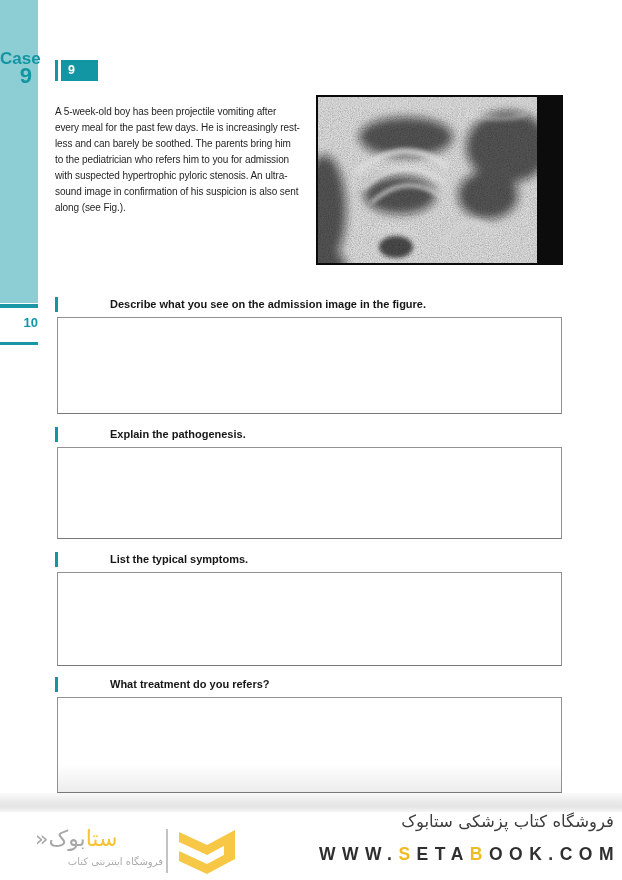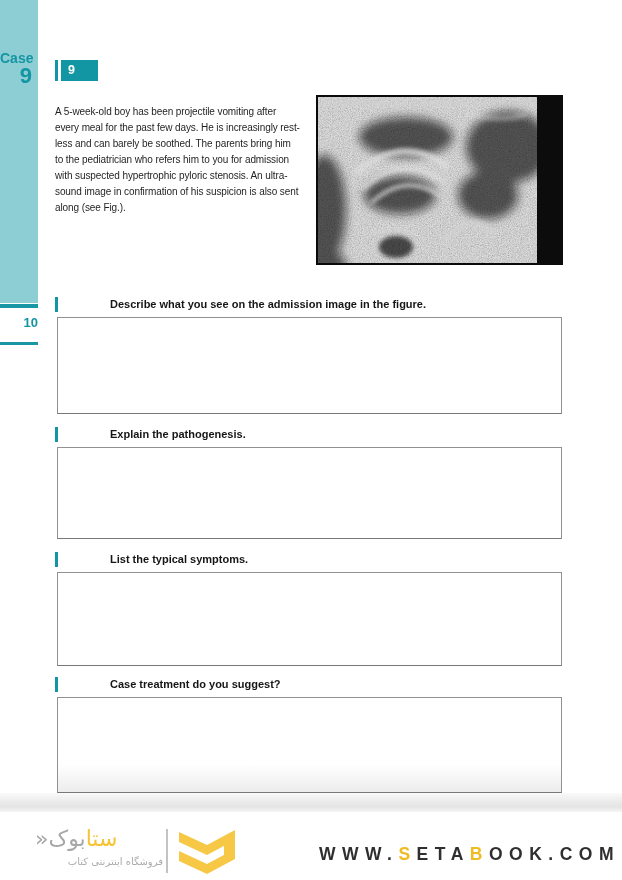--- a/index.html
+++ b/index.html
@@ -2,21 +2,21 @@
 <html><head>
 <meta charset="utf-8">
 <style>
   html,body{margin:0;padding:0;background:#ffffff;}
   .page{position:relative;width:622px;height:880px;background:#ffffff;overflow:hidden;
         font-family:"Liberation Sans",sans-serif;}
 
   
   .sidebar{position:absolute;left:0;top:0;width:38px;height:303px;background:#8CCED3;}
   .case-block{position:absolute;top:52px;left:0;right:6px;text-align:right;color:#1495A4;}
-  .case-label{font-size:14px;font-weight:bold;line-height:13px;}
+  .case-label{font-size:17px;font-weight:bold;line-height:13px;}
   .case-number{font-size:22px;font-weight:bold;line-height:22px;}
   .rule-top{position:absolute;left:0;top:304px;width:38px;height:4px;background:#1A97A5;}
   .page-number{position:absolute;left:0;top:315px;width:38px;text-align:right;
                color:#1495A4;font-size:13px;font-weight:bold;}
   .rule-bottom{position:absolute;left:0;top:342px;width:38px;height:3px;background:#1A97A5;}
 
   
   .hbar{position:absolute;left:55px;top:60px;width:3px;height:21px;background:#1396A4;}
   .hbox{position:absolute;left:61px;top:60px;width:37px;height:21px;background:#1396A4;
         color:#ffffff;font-size:12.5px;font-weight:bold;line-height:21px;padding-left:7px;
@@ -159,21 +159,21 @@
   <section class="question q2">
     <span class="qbar"></span>
     <span class="qlabel">9.3</span>
     <span class="qtext">List the typical symptoms.</span>
     <div class="answer-box"></div>
   </section>
 
   <section class="question q3">
     <span class="qbar"></span>
     <span class="qlabel">9.4</span>
-    <span class="qtext">Case treatment do you suggest?</span>
+    <span class="qtext">What treatment do you refers?</span>
     <div class="answer-box"></div>
   </section>
 
   <div class="scan-strip"></div>
 
   <div class="footer">
 
     <div class="logo-wordmark" dir="rtl">
       <span class="wm-gold">ستا</span><span class="wm-gray">بوک</span><span class="wm-gray">«</span>
     </div>
@@ -184,17 +184,18 @@
     <div class="logo-mark">
       <svg width="62" height="50" viewBox="0 0 62 50">
         <g fill="#F7C846">
           <polygon points="3,5 31,18 59,3 59,13 31,28 3,15"></polygon>
           <polygon points="3,24 31,37 59,22 59,32 31,47 3,34"></polygon>
           <polygon points="48,10 59,5 59,30 48,35"></polygon>
         </g>
       </svg>
     </div>
 
+    <div class="tagline">فروشگاه کتاب پزشکی ستابوک</div>
 
     <div class="url"><span class="dark">WWW.</span><span class="gold">S</span><span class="dark">ETA</span><span class="gold">B</span><span class="dark">OOK.COM</span></div>
   </div>
 
 </div>
 
 </body></html>

